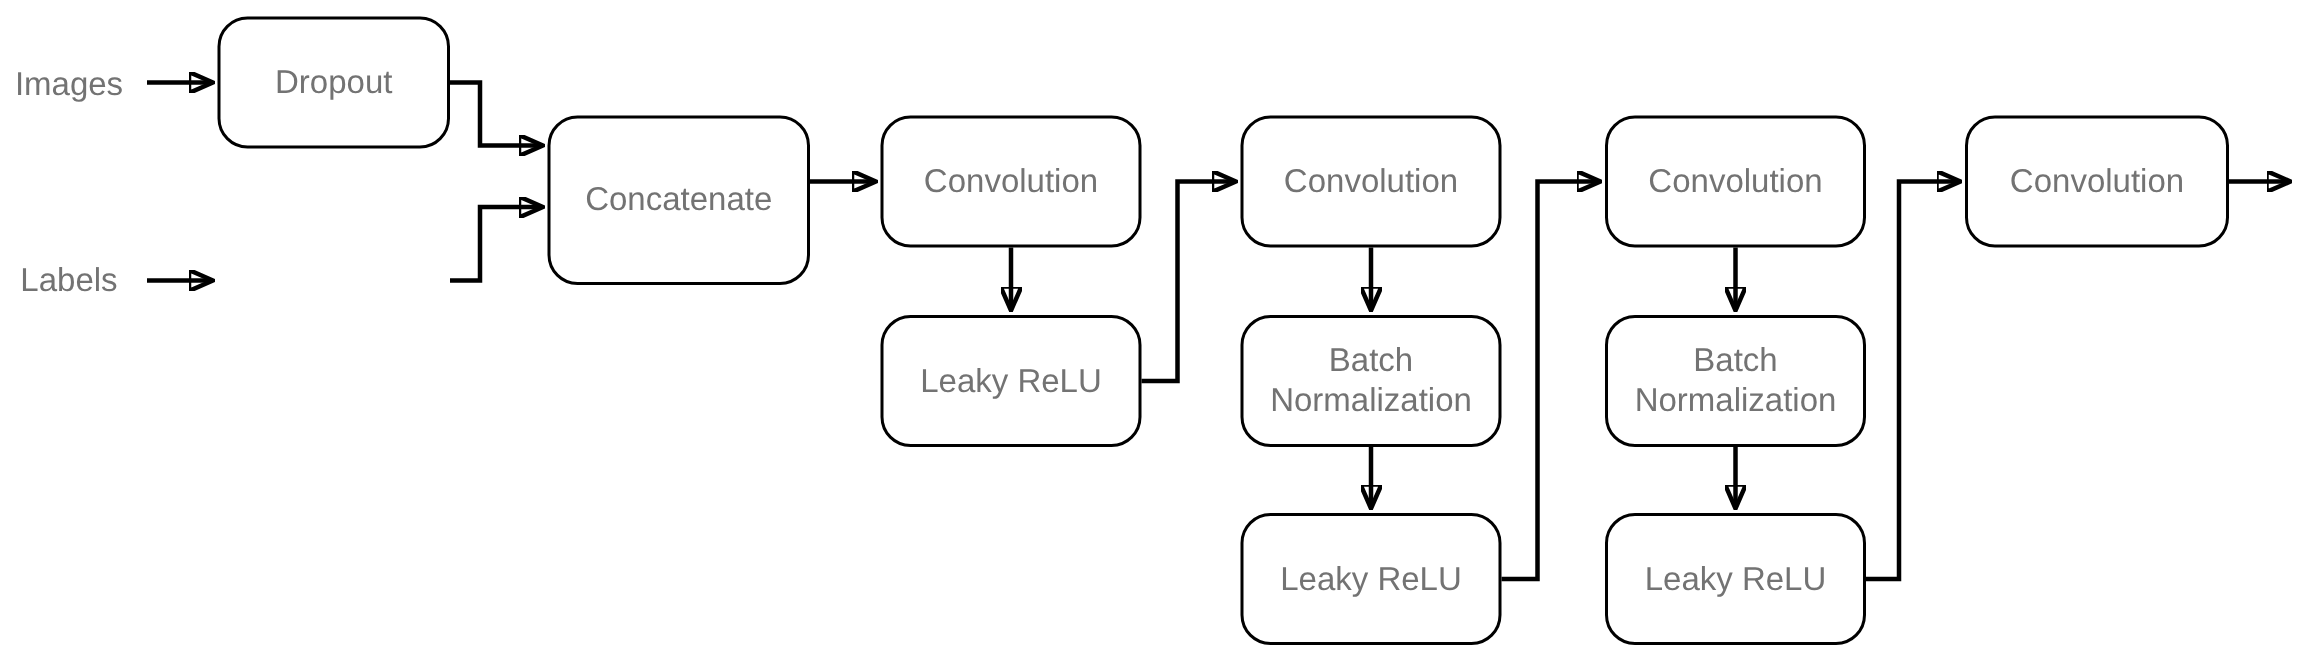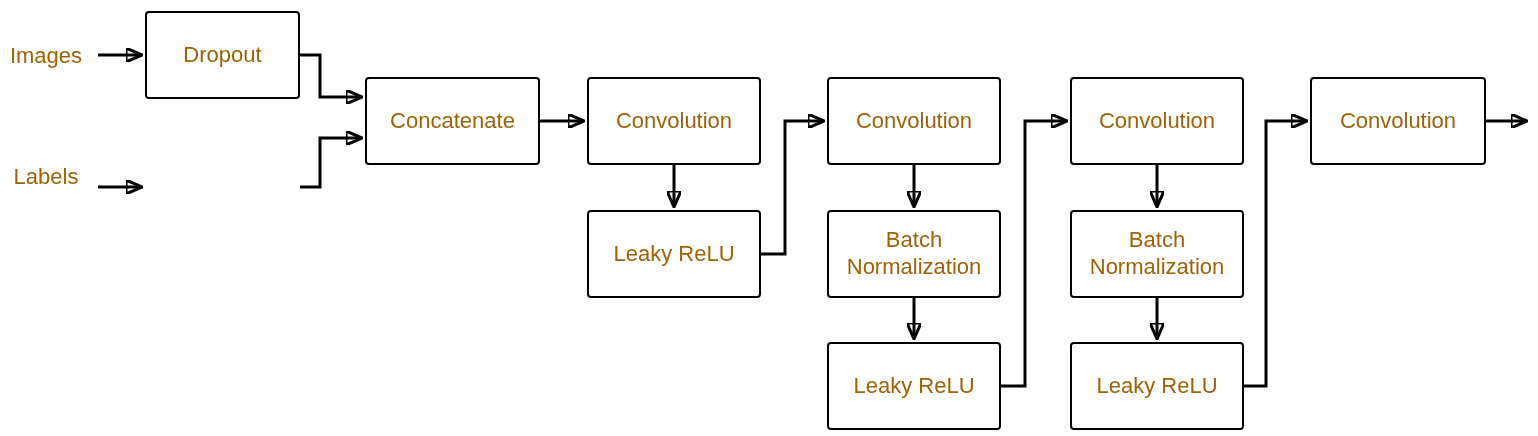--- a/index.html
+++ b/index.html
@@ -6,71 +6,71 @@
     margin: 0;
     padding: 0;
     background: #ffffff;
   }
   .canvas {
     position: relative;
     width: 1538px;
     height: 436px;
     background: #ffffff;
     font-family: "Liberation Sans", sans-serif;
-    color: #a16207;
+    color: #737373;
     overflow: hidden;
   }
   .edges {
     position: absolute;
     left: 0;
     top: 0;
     width: 1538px;
     height: 436px;
   }
   .edges path {
     fill: none;
     stroke: #000000;
     stroke-width: 3;
     stroke-linejoin: miter;
   }
   .node {
     position: absolute;
     box-sizing: border-box;
     background: #ffffff;
     border: 2.5px solid #000000;
-    border-radius: 4px;
+    border-radius: 20px;
     display: flex;
     align-items: center;
     justify-content: center;
     text-align: center;
     font-size: 22px;
     line-height: 1.22;
     padding: 2px 10px;
   }
   .io-label {
     position: absolute;
     font-size: 22px;
     line-height: 26px;
     text-align: center;
   }
   
   .n-dropout      { left: 145px;  top: 11px;  width: 155px; height: 88px; }
   .n-embed        { left: 145px;  top: 143px; width: 155px; height: 88px; }
-  .n-concat       { left: 365px;  top: 77px;  width: 175px; height: 88px; text-align: center; }
+  .n-concat       { left: 365px;  top: 77px;  width: 175px; height: 113px; text-align: center; }
   .n-conv1        { left: 587px;  top: 77px;  width: 174px; height: 88px; }
   .n-leaky1       { left: 587px;  top: 210px; width: 174px; height: 88px; }
   .n-conv2        { left: 827px;  top: 77px;  width: 174px; height: 88px; }
   .n-bn1          { left: 827px;  top: 210px; width: 174px; height: 88px; }
   .n-leaky2       { left: 827px;  top: 342px; width: 174px; height: 88px; }
   .n-conv3        { left: 1070px; top: 77px;  width: 174px; height: 88px; }
   .n-bn2          { left: 1070px; top: 210px; width: 174px; height: 88px; }
   .n-leaky3       { left: 1070px; top: 342px; width: 174px; height: 88px; }
   .n-conv4        { left: 1310px; top: 77px;  width: 176px; height: 88px; }
   .l-images       { left: 0px; top: 43px;  width: 92px; }
-  .l-labels       { left: 0px; top: 164px; width: 92px; }
+  .l-labels       { left: 0px; top: 174px; width: 92px; }
 </style>
 </head>
 <body>
 
 <div class="canvas">
 
   <svg class="edges" viewBox="0 0 1538 436" xmlns="http://www.w3.org/2000/svg">
     <defs>
       <marker id="arrow" markerUnits="userSpaceOnUse" markerWidth="17" markerHeight="14" refX="15" refY="7" orient="auto">
         <path d="M0,0 L16,7 L0,14 Z" fill="#000000" stroke="none"></path>

